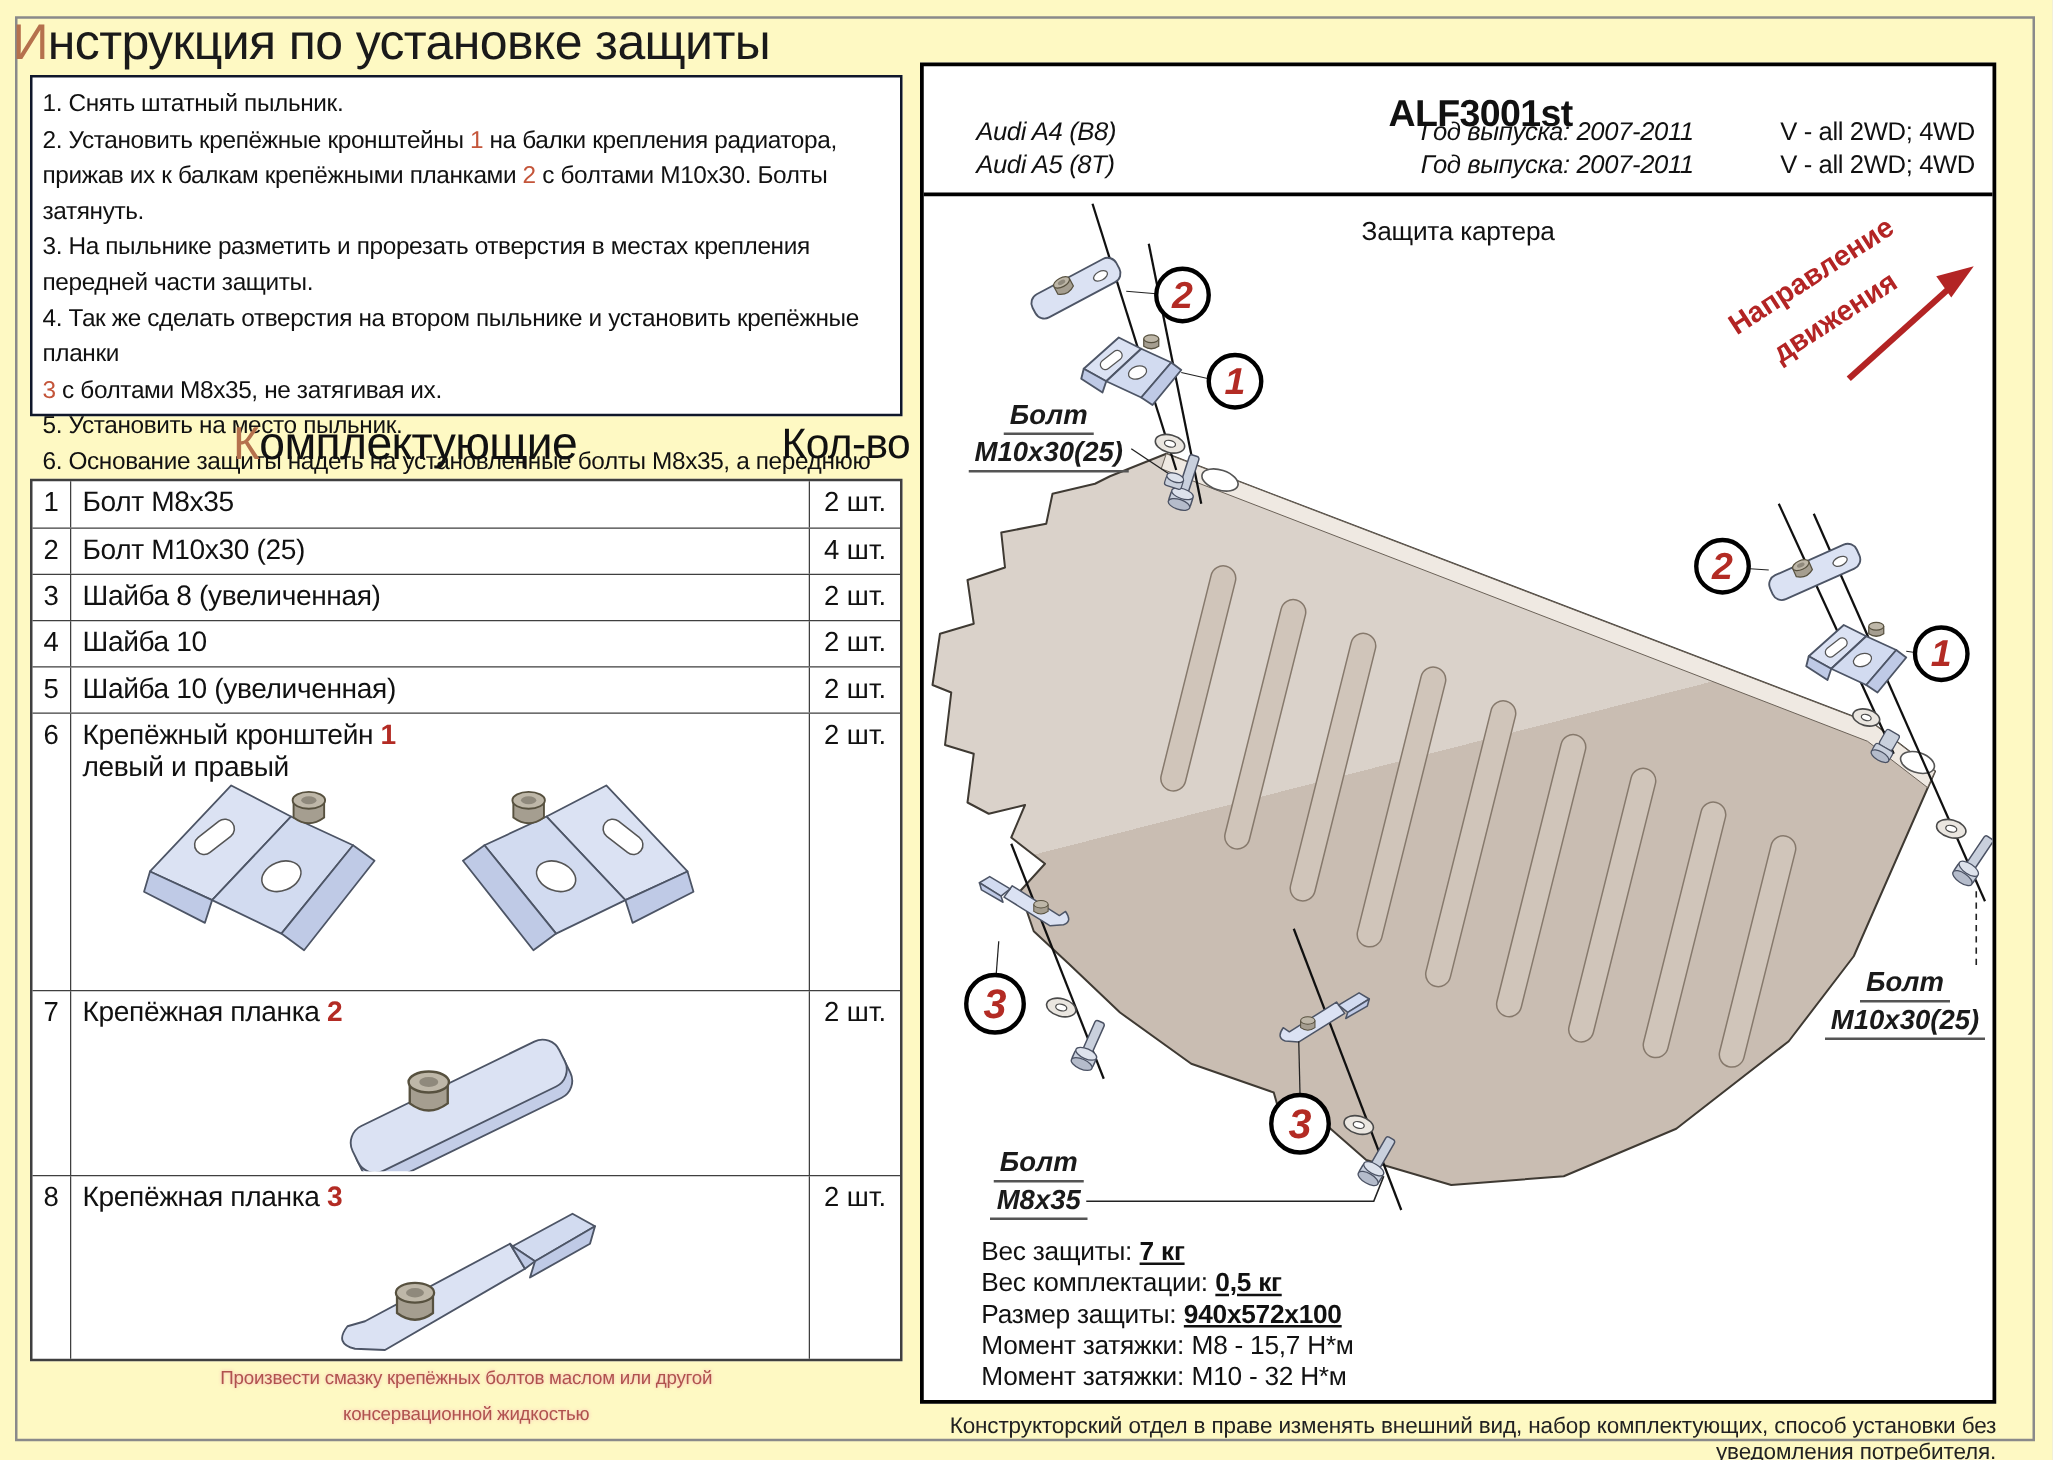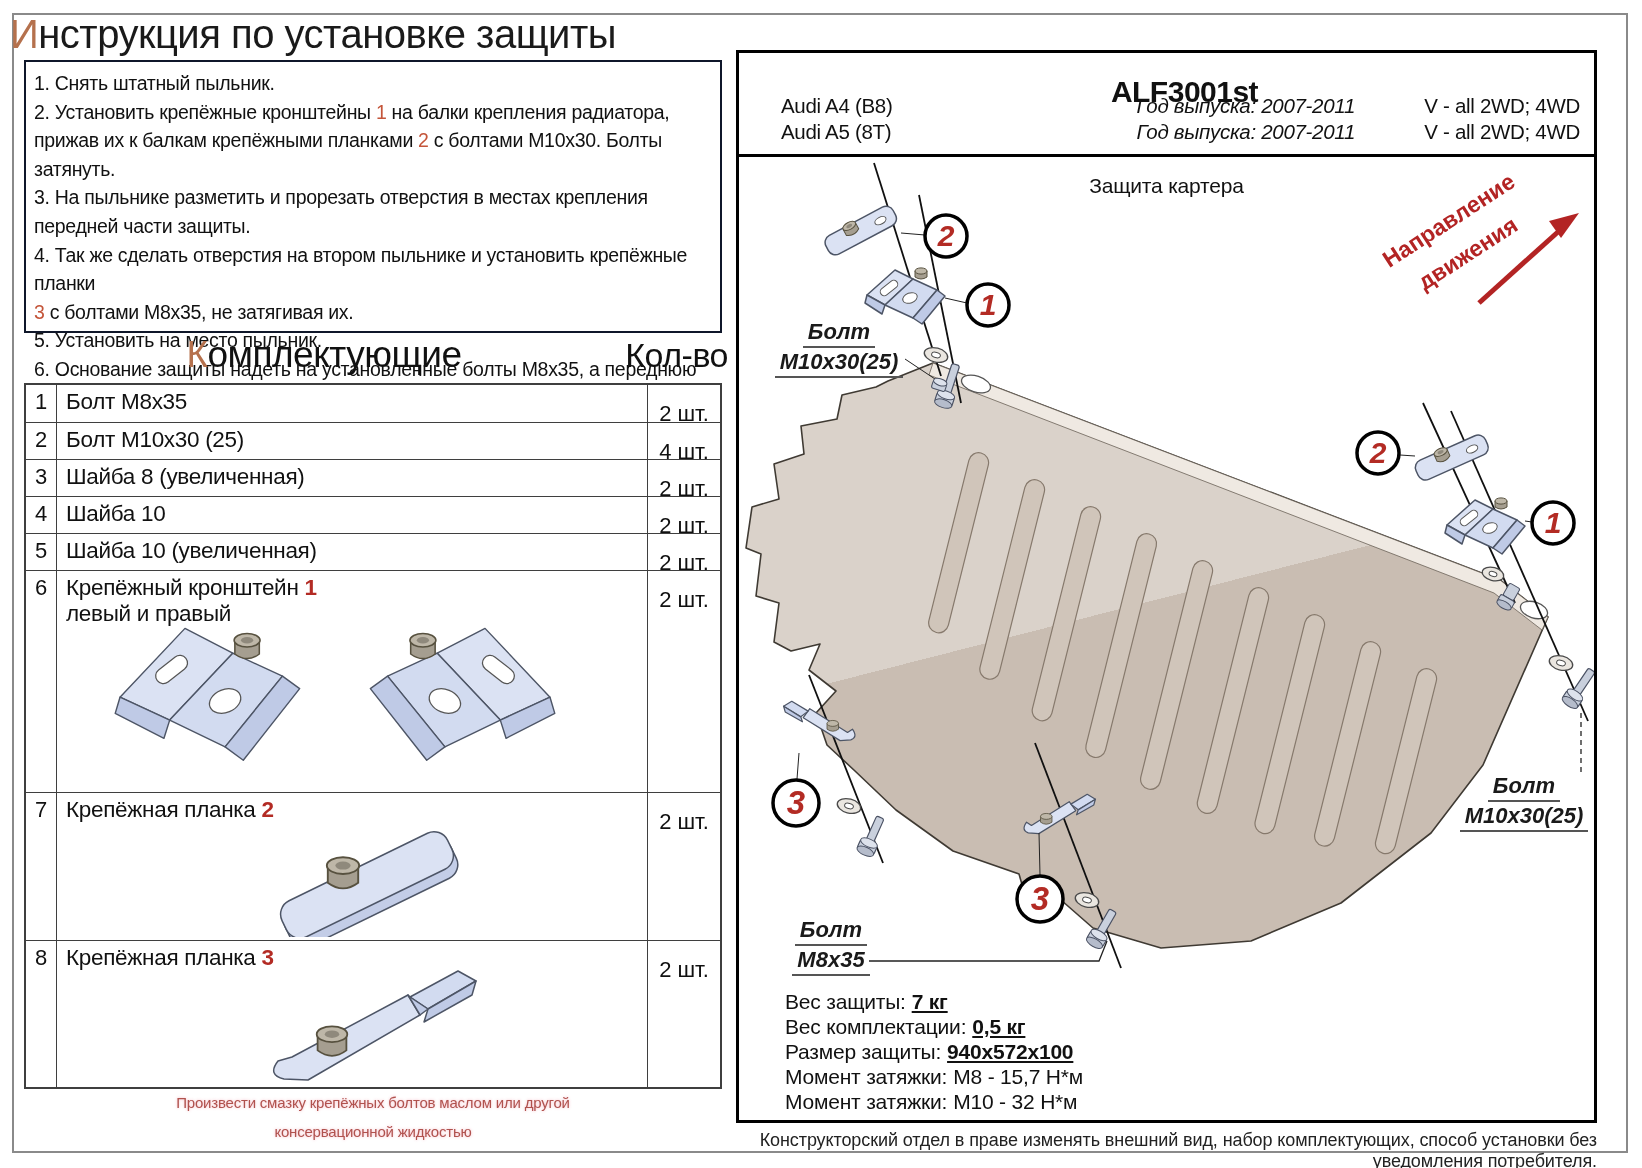--- a/index.html
+++ b/index.html
@@ -1,17 +1,17 @@
 <!DOCTYPE html>
 <html style="--red: #b32b24; --iref: #c4553a; --orange: #b5714d; --note: #b0524e;"><head>
 <meta charset="utf-8">
 <style>
   html,body{margin:0;padding:0;background:#e8e8e8;}
   *{box-sizing:border-box;}
-  .page{position:relative;width:1642px;height:1168px;background:#ffffff;overflow:hidden;
+  .page{position:relative;width:1642px;height:1168px;background:#fef9c3;overflow:hidden;
         font-family:"Liberation Sans",sans-serif;color:#111;}
   .page-border{position:absolute;left:12px;top:13px;width:1616px;height:1140px;
         border:2px solid #8a8a8a;pointer-events:none;}
 
   
   .doc-title{position:absolute;left:10px;top:12px;font-size:40px;letter-spacing:-0.5px;
         white-space:nowrap;color:#1a1a1a;}
   .doc-title .init{color:var(--orange);}
 
   
@@ -27,39 +27,39 @@
   .parts-header .comp .init{color:var(--orange);}
   .parts-header .qtyh{position:absolute;right:-6px;top:3px;font-size:34px;letter-spacing:-0.5px;}
 
   .tbody{position:absolute;left:24px;top:383px;width:698px;border:2px solid #3f3f3f;background:#fff;}
   .trow{display:flex;align-items:stretch;border-top:1.5px solid #3f3f3f;}
   .trow:first-child{border-top:none;}
   .cell-num{width:31px;flex:none;border-right:1.5px solid #3f3f3f;text-align:center;
         font-size:22px;display:flex;align-items:flex-start;justify-content:center;padding-top:4px;}
   .cell-name{flex:1;position:relative;font-size:22.5px;letter-spacing:-0.3px;padding:4px 0 0 9px;}
   .cell-qty{width:73px;flex:none;border-left:1.5px solid #3f3f3f;font-size:22px;
-        display:flex;justify-content:center;align-items:flex-start;padding-top:16px;white-space:nowrap;}
+        display:flex;justify-content:center;align-items:flex-start;padding-top:4px;white-space:nowrap;}
   .trow.h37{height:37px;}
   .trow.h222{height:222px;}
   .trow.h148{height:148px;}
   .trow.h147{height:147px;}
   .cell-name .ref{color:var(--red);font-weight:bold;}
   .cell-name .sub{display:block;}
   .part-illu{position:absolute;}
 
   .lube-note{position:absolute;left:24px;top:1088px;width:698px;text-align:center;
         color:var(--note);font-size:15px;line-height:29px;letter-spacing:-0.2px;
         text-shadow:0 0 3px rgba(244,170,185,.85);}
 
   
   .panel{position:absolute;left:736px;top:50px;width:861px;height:1073px;border:3px solid #000;background:#fff;}
   .p-code{position:absolute;left:36px;right:0;top:22px;text-align:center;font-size:30px;font-weight:bold;letter-spacing:-0.5px;}
   .p-row{position:absolute;left:0;right:0;height:26px;font-size:20.5px;letter-spacing:-0.3px;}
   .p-row.r1{top:41px;} .p-row.r2{top:67px;}
-  .p-model{position:absolute;left:42px;}
+  .p-model{position:absolute;left:42px;font-style:italic;}
   .p-years{position:absolute;left:276px;width:340px;text-align:right;font-style:italic;}
   .p-drive{position:absolute;right:14px;}
   .p-divider{position:absolute;left:0;right:0;top:101px;height:3px;background:#000;}
   .p-caption{position:absolute;left:0;right:0;top:121px;text-align:center;font-size:21px;letter-spacing:-0.2px;}
 
   .diagram-svg{position:absolute;left:0;top:0;width:855px;height:1067px;}
 
   .bolt-label{position:absolute;font-size:22px;font-weight:bold;font-style:italic;
         text-align:center;line-height:27px;color:#1a1a1a;}
   .bolt-label span{display:inline-block;border-bottom:2px solid #555;padding:0 5px 1px 5px;}

